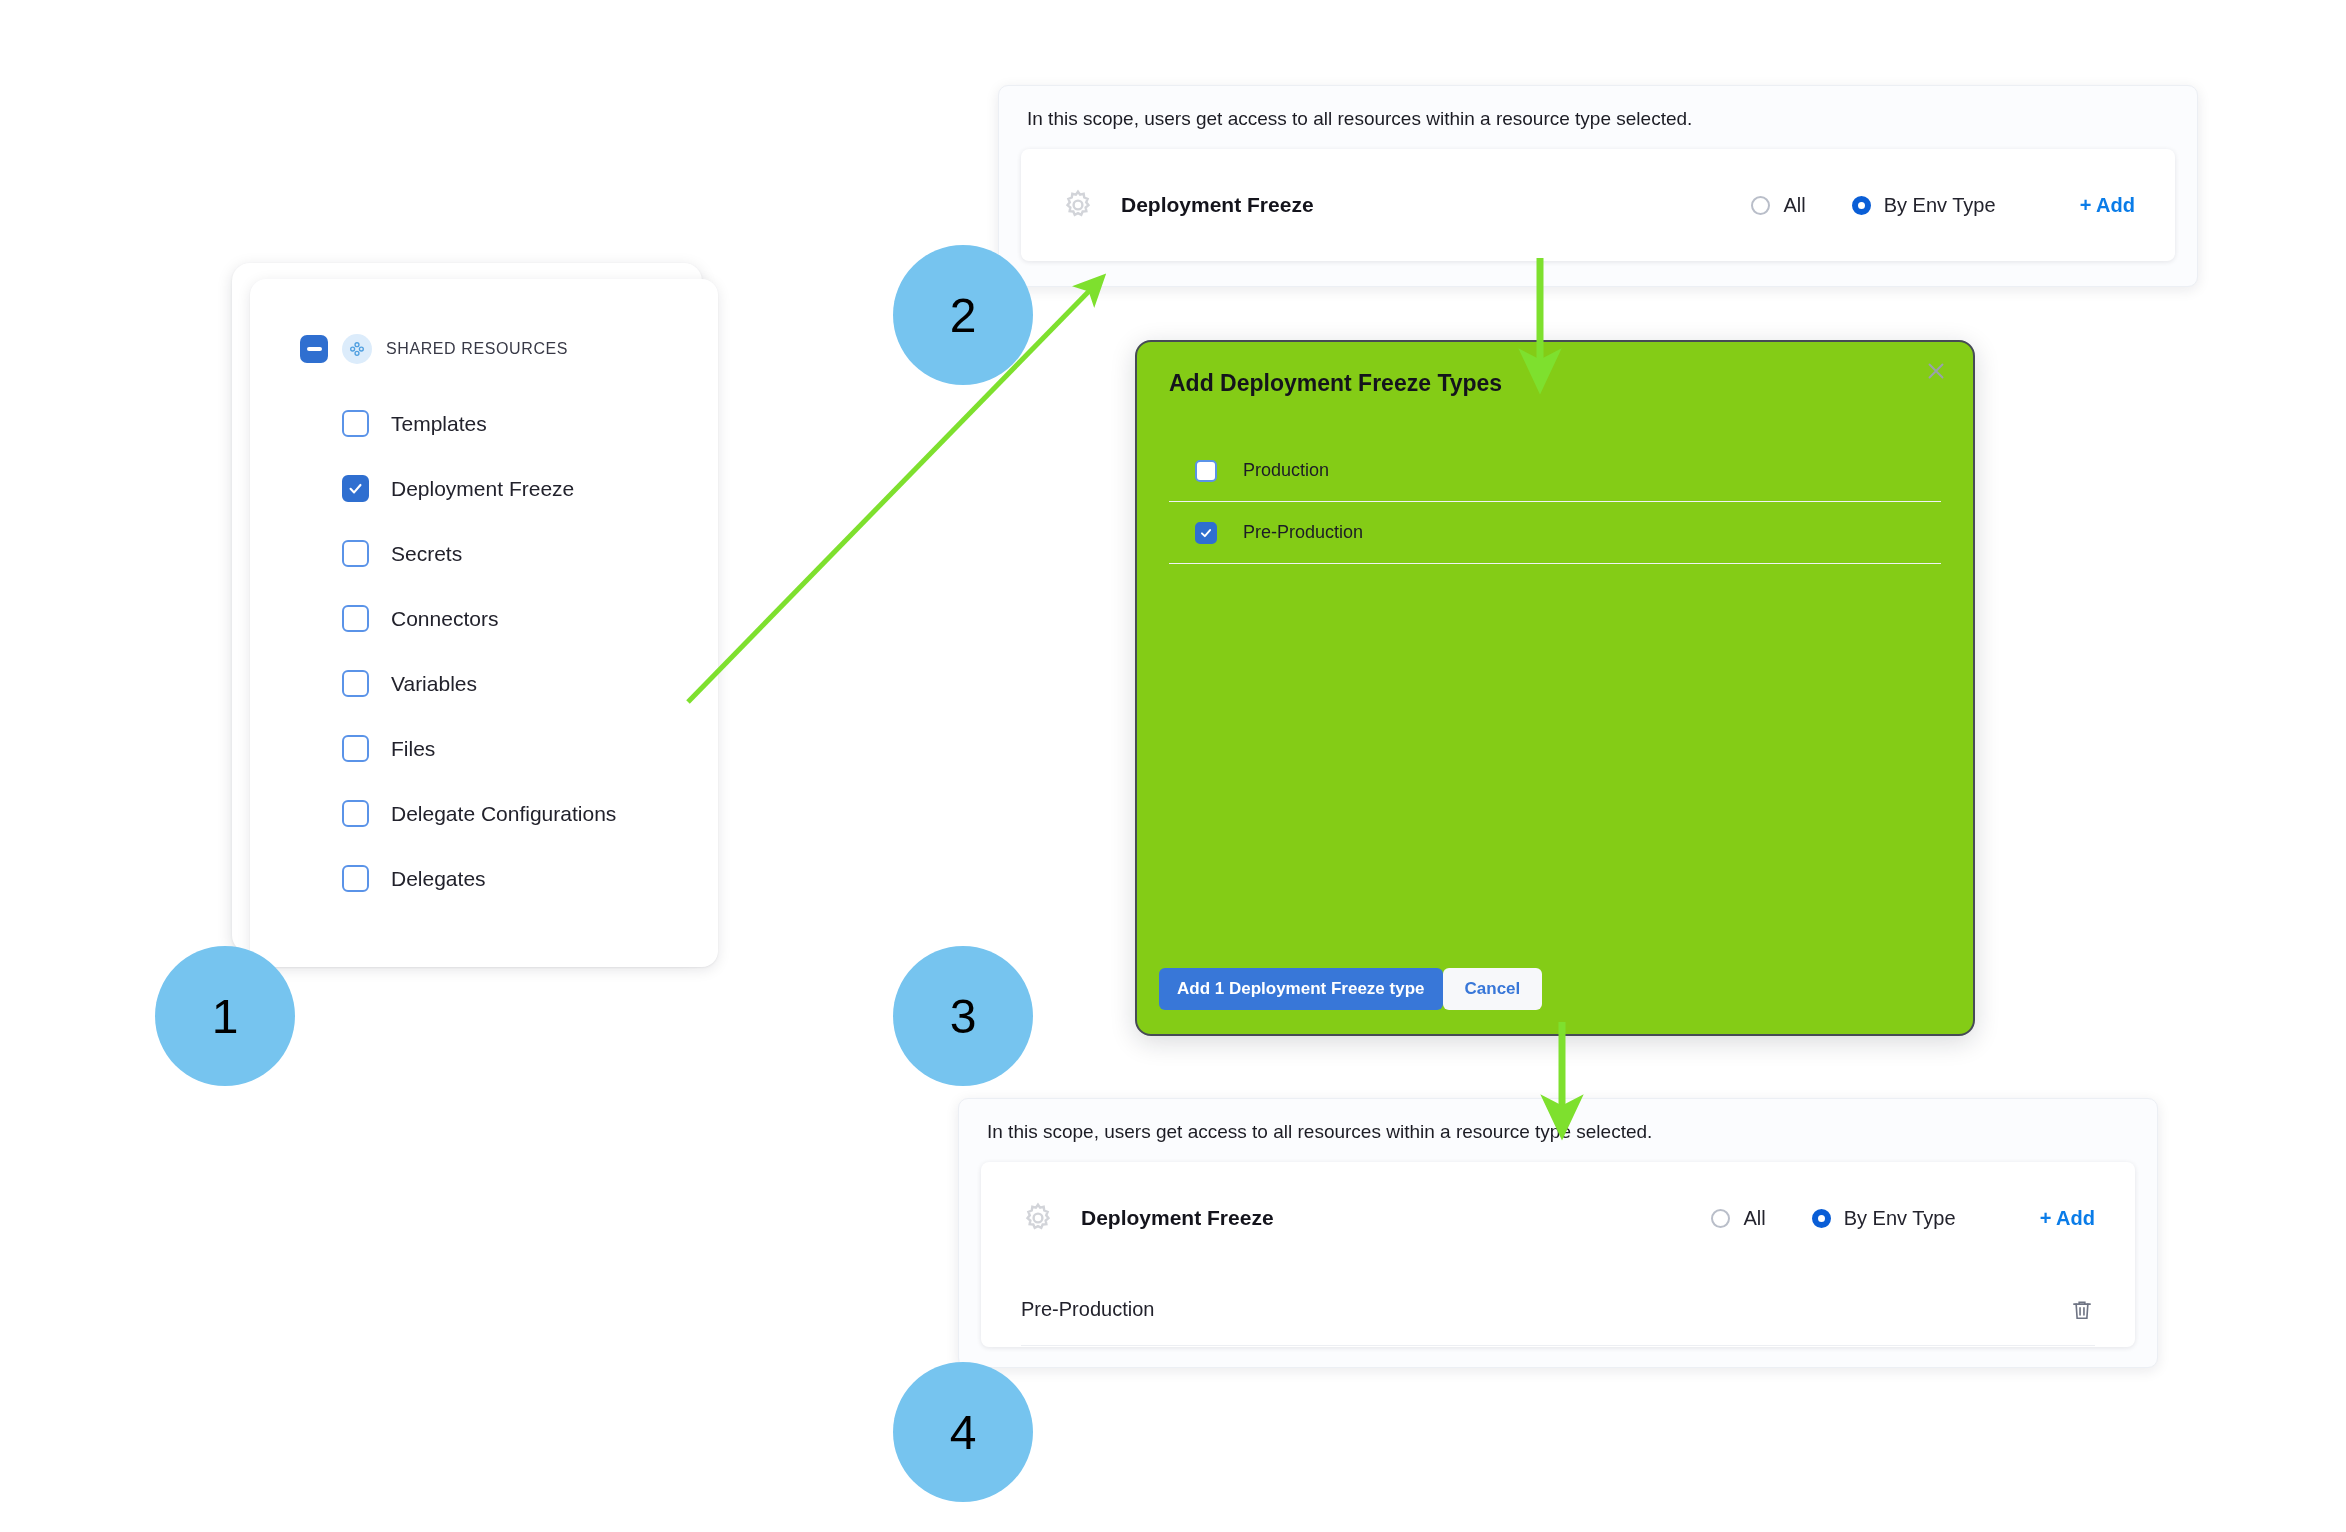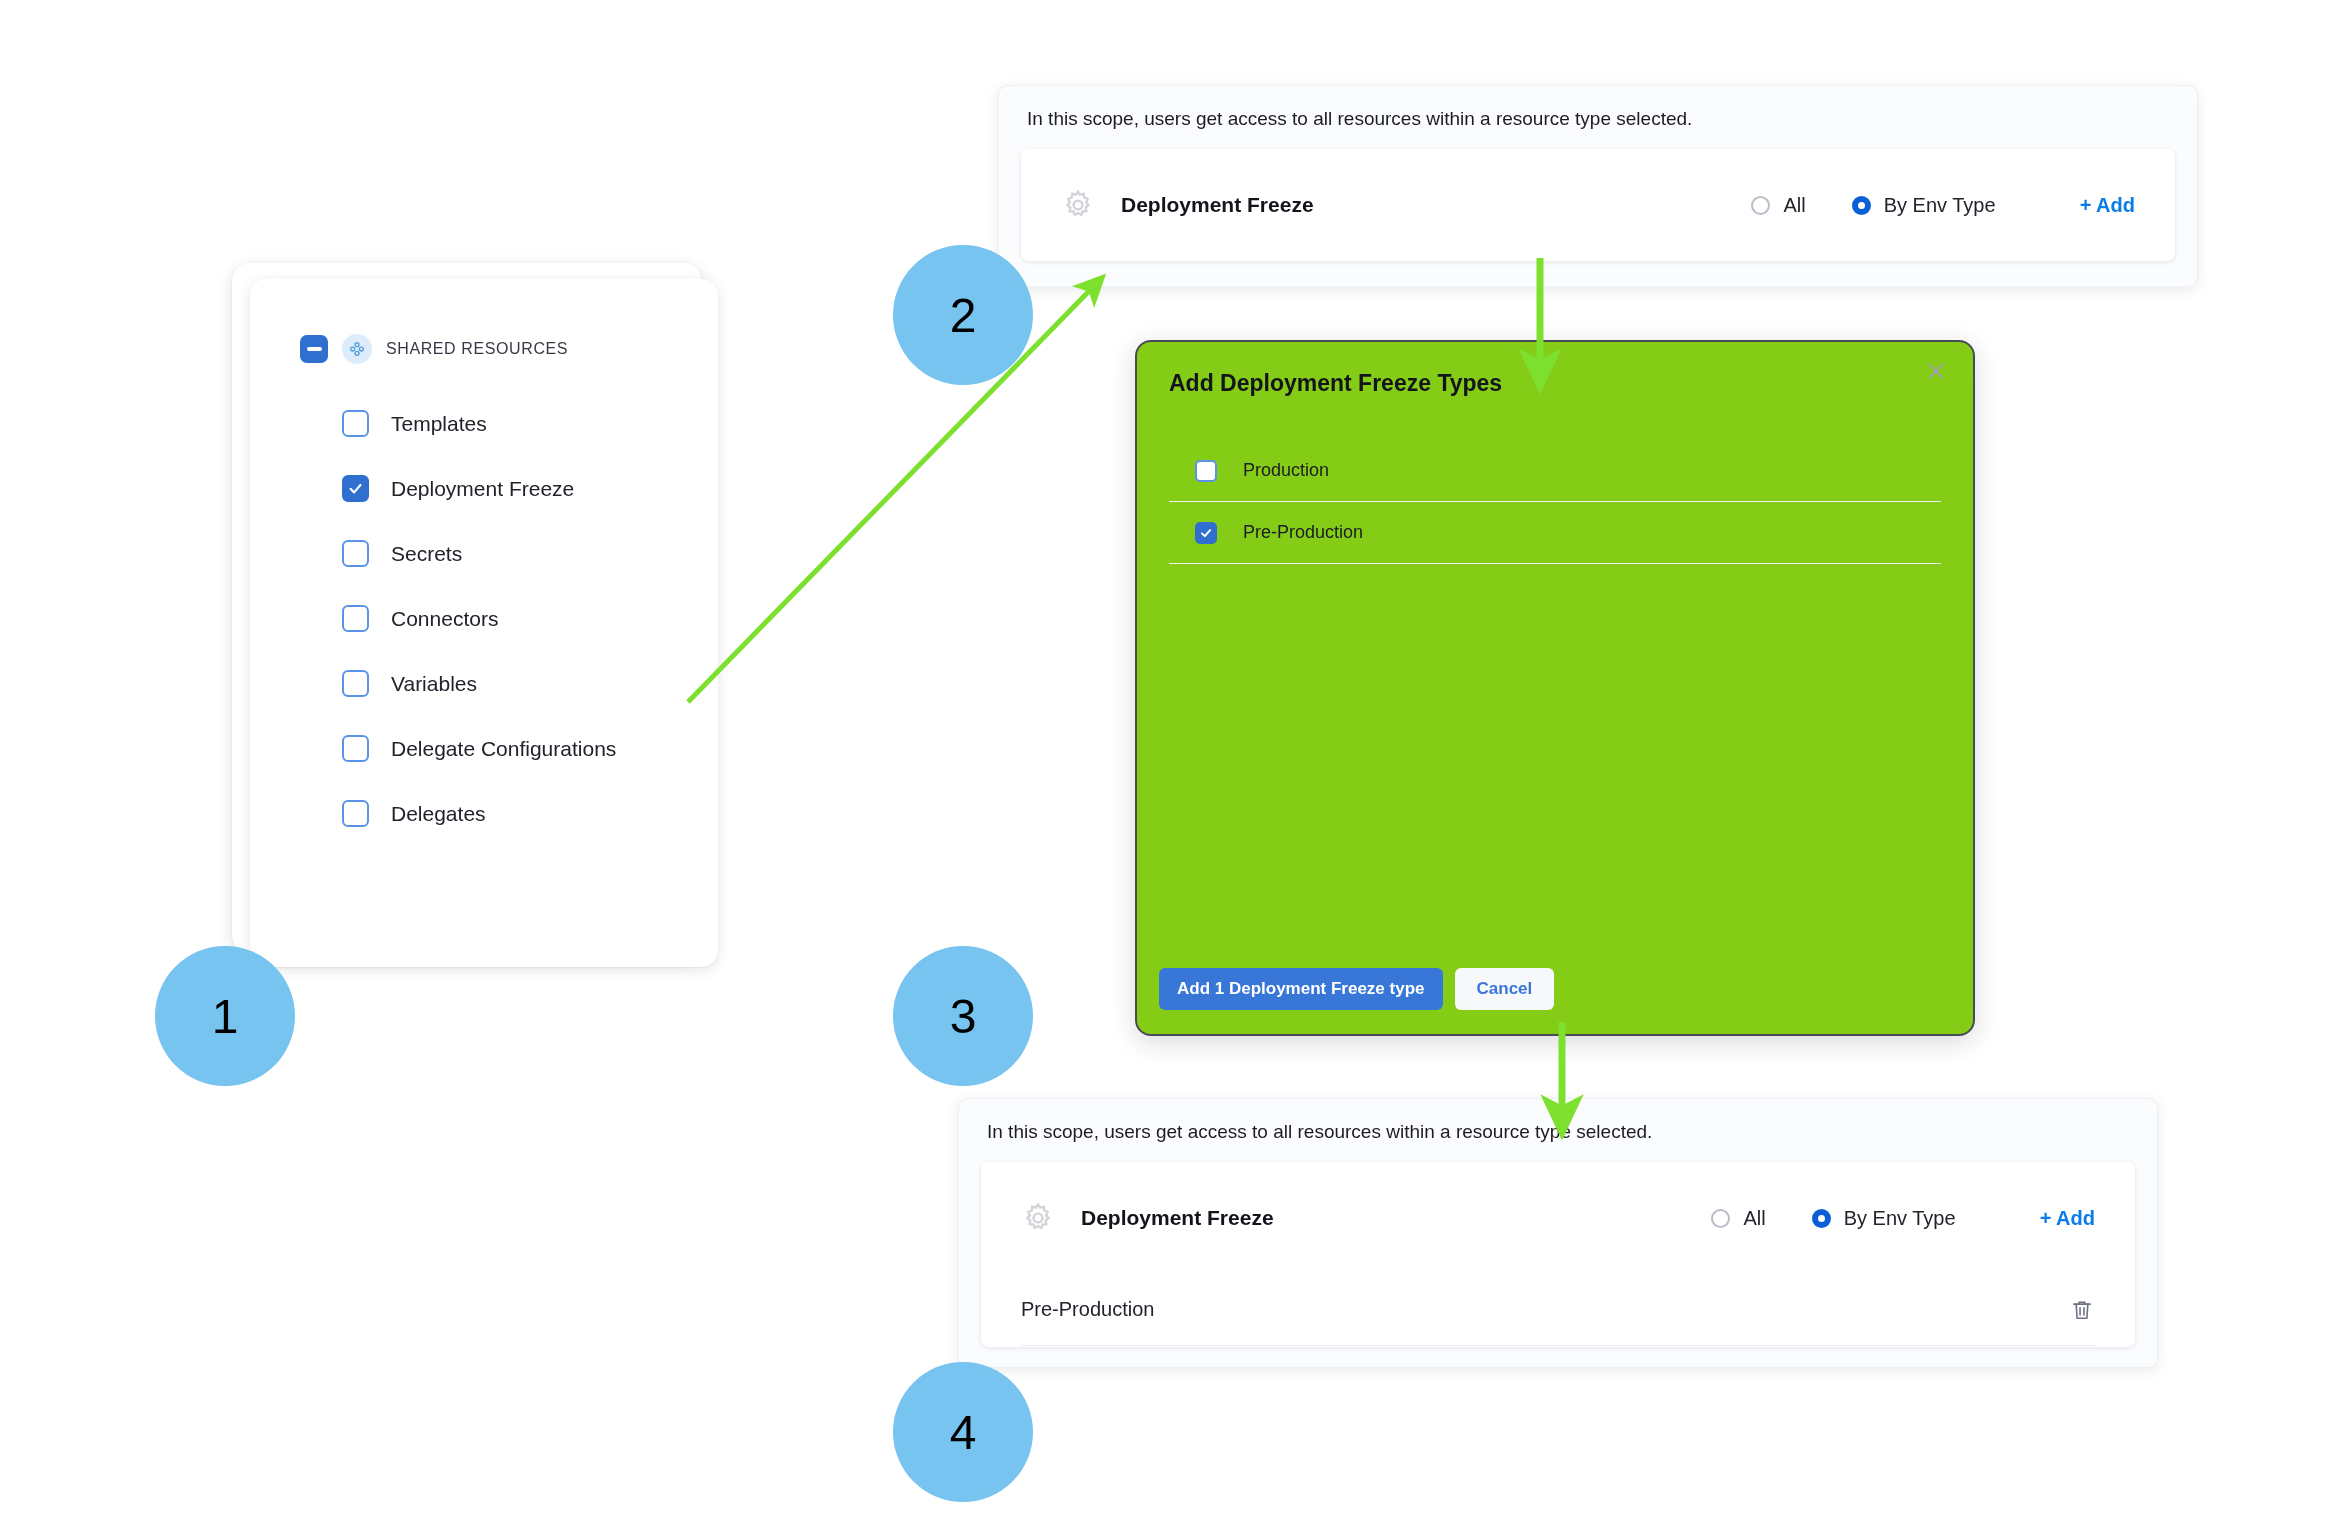--- a/index.html
+++ b/index.html
@@ -286,21 +286,21 @@
     margin-left: 26px;
     font-size: 18px;
     color: #1c1c26;
   }
   .modal-footer {
     position: absolute;
     left: 22px;
     bottom: 24px;
     display: flex;
     align-items: center;
-    gap: 12px;
+    gap: 0;
   }
   .btn-primary {
     background: #3877d8;
     color: #ffffff;
     font-size: 17px;
     font-weight: bold;
     border-radius: 6px;
     padding: 11px 18px;
     border: none;
     font-family: "Liberation Sans", sans-serif;
@@ -380,20 +380,24 @@
           <span class="cb"></span>
           <span class="res-item-label">Connectors</span>
         </div>
 
 
         <div class="res-item">
           <span class="cb"></span>
           <span class="res-item-label">Variables</span>
         </div>
 
+        <div class="res-item">
+          <span class="cb"></span>
+          <span class="res-item-label">Files</span>
+        </div>
 
         <div class="res-item">
           <span class="cb"></span>
           <span class="res-item-label">Delegate Configurations</span>
         </div>
 
         <div class="res-item">
           <span class="cb"></span>
           <span class="res-item-label">Delegates</span>
         </div>

